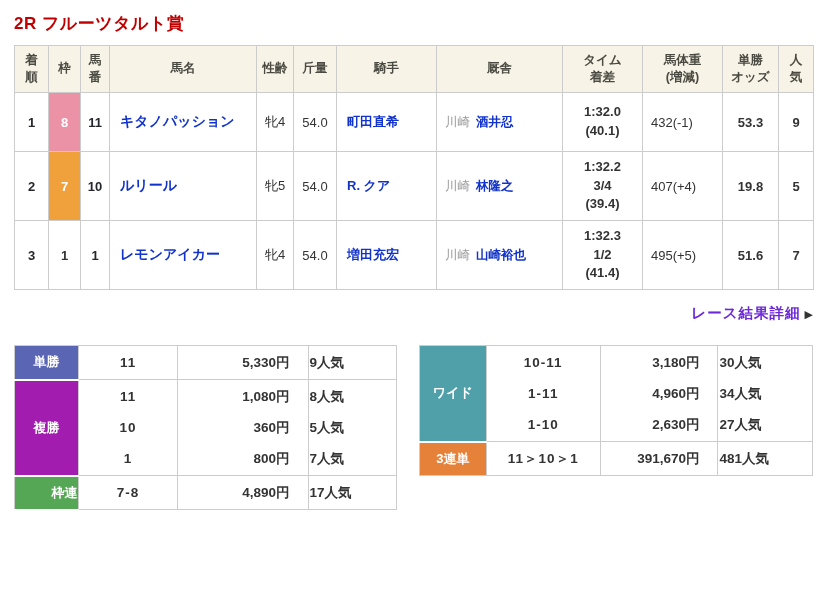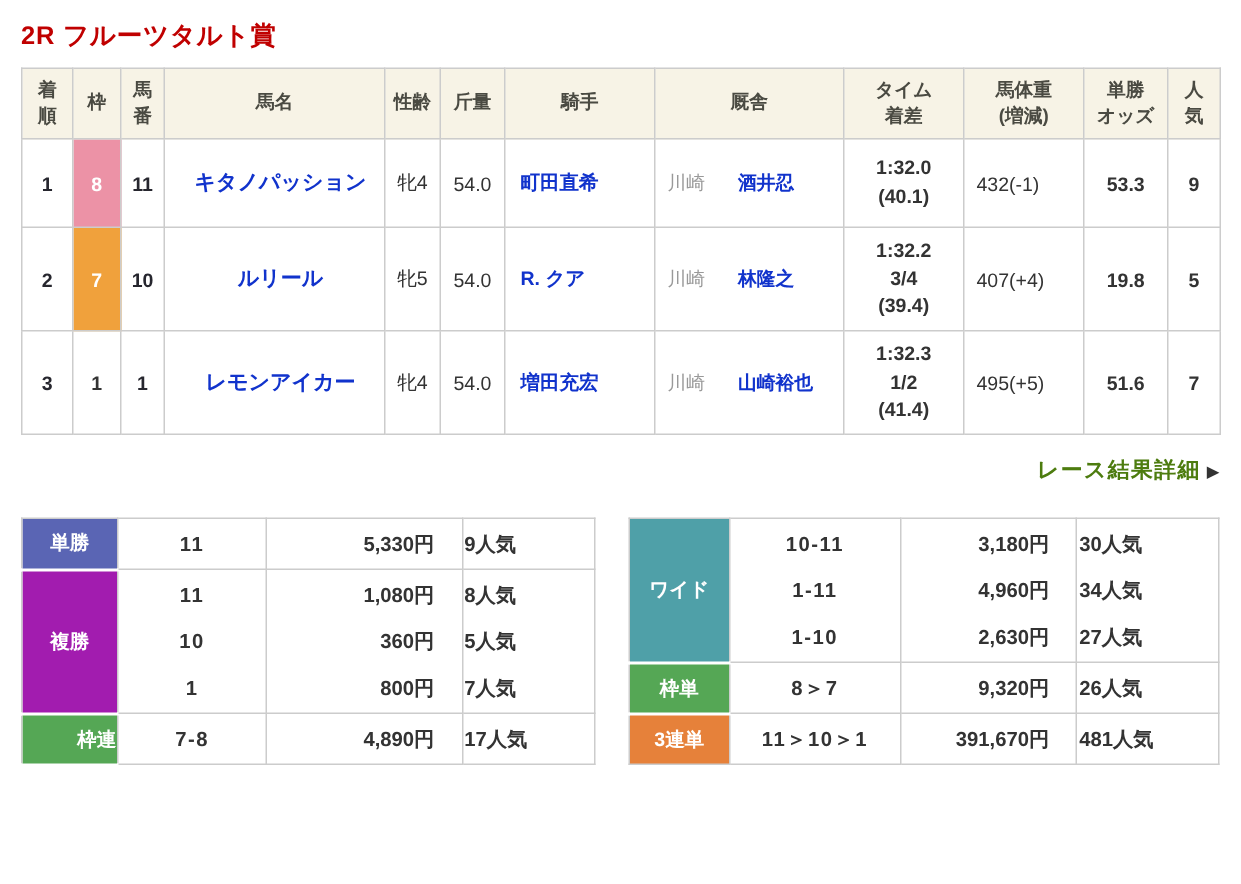--- a/index.html
+++ b/index.html
@@ -34,36 +34,36 @@
     line-height:1.4;padding:4px 1px;height:38px;
   }
   .results td{
     border:1px solid #CCCCCC;text-align:center;padding:3px 2px;
     color:#333;
   }
   .results tr.r1 td{height:52px;}
   .results tr.r2 td, .results tr.r3 td{height:62px;}
   td.waku{font-weight:bold;font-size:13px;padding:0;}
   td.num{font-weight:bold;color:#26262e;}
-  td.horse{text-align:center;padding-left:10px;}
+  td.horse{text-align:left;padding-left:10px;}
   .link{color:#1133CC;font-weight:bold;text-decoration:none;cursor:pointer;}
   td.horse .link{font-size:14px;}
   td.jockey{text-align:left;padding-left:10px;}
   td.stable{text-align:left;padding-left:8px;font-size:12.5px;}
-  .stable-loc{color:#999;margin-right:22px;font-weight:normal;}
+  .stable-loc{color:#999;margin-right:6px;font-weight:normal;}
   td.time{font-weight:bold;white-space:pre-line;line-height:1.45;}
   td.bw{text-align:left;padding-left:8px;}
   td.odds,td.pop{font-weight:bold;}
 
   
   .details-row{
     width:799px;text-align:right;margin:14px 0 22px 0;
   }
   .details-link{
-    font-size:14.5px;font-weight:bold;color:#4d7c0f;text-decoration:none;
+    font-size:14.5px;font-weight:bold;color:#6d28d9;text-decoration:none;
     cursor:pointer;letter-spacing:1px;
   }
   .details-arrow{font-size:11px;color:#333;margin-left:4px;}
 
   
   .payouts{display:flex;align-items:flex-start;}
   .pay{font-size:13.5px;}
   .pay td{border:1px solid #CCCCCC;color:#333;font-weight:bold;}
   .pay td.label{
     color:#fff;text-align:center;font-size:13px;padding:0;
@@ -239,26 +239,20 @@
           <div class="line">4,960円</div>
           <div class="line">2,630円</div>
         </td>
         <td class="pop2">
           <div class="line">30人気</div>
           <div class="line">34人気</div>
           <div class="line">27人気</div>
         </td>
       </tr>
       <tr>
-        <td class="label single sep" style="background-color: rgb(85, 167, 85);">枠単</td>
-        <td class="combo single">8＞7</td>
-        <td class="amount single">9,320円</td>
-        <td class="pop2 single">26人気</td>
-      </tr>
-      <tr>
         <td class="label single" style="background-color: rgb(230, 129, 58);">3連単</td>
         <td class="combo single">11＞10＞1</td>
         <td class="amount single">391,670円</td>
         <td class="pop2 single">481人気</td>
       </tr>
     </tbody>
       </table>
 
   </div>
 </div>

